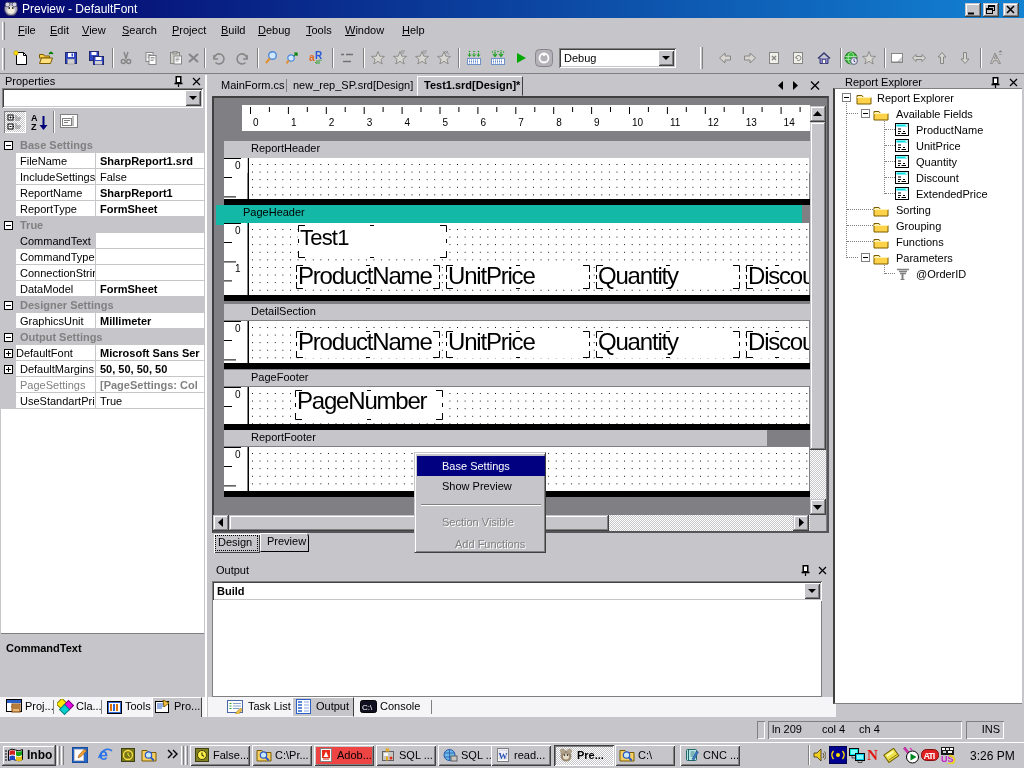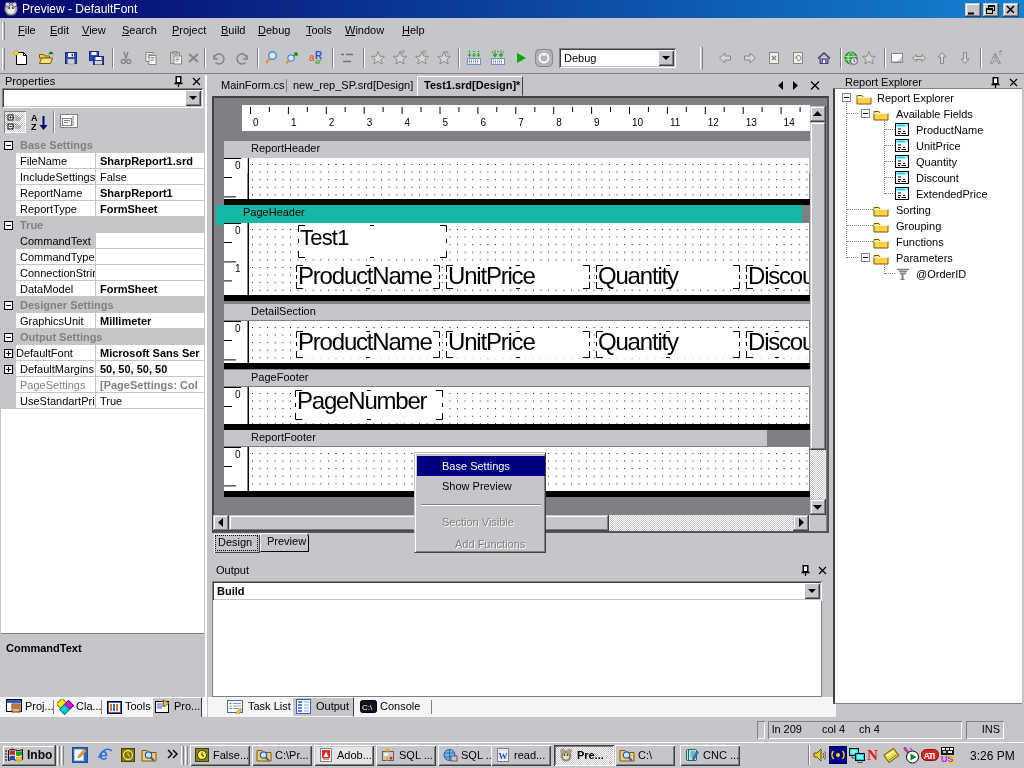--- a/index.html
+++ b/index.html
@@ -853,21 +853,21 @@
       <span class="abs" style="left:23px;top:4px;font-weight:normal">False...</span>
     </div>
     <div class="abs" style="left:252px;top:3px;width:60px;height:21px;box-shadow:inset 1px 1px 0 #fff,inset -1px -1px 0 #404040,inset 2px 2px 0 #c6c5ca,inset -2px -2px 0 #808080;background:#c6c5ca;overflow:hidden">
       <svg class="abs" style="left:4px;top:2px" width="16" height="16">
         <path d="M1 3.5 h5 l1.5 2 H15 V14 H1 z" fill="#f7d064" stroke="#7a5c00"></path>
         <circle cx="7.5" cy="8" r="3.2" fill="#c8e8f8" stroke="#2858c8" stroke-width="1.2"></circle>
         <path d="M9.8 10.5 l3 3" stroke="#2858c8" stroke-width="1.8"></path>
       </svg>
       <span class="abs" style="left:23px;top:4px;font-weight:normal">C:\Pr...</span>
     </div>
-    <div class="abs" style="left:314px;top:3px;width:60px;height:21px;box-shadow:inset 1px 1px 0 #fff,inset -1px -1px 0 #404040,inset 2px 2px 0 #c6c5ca,inset -2px -2px 0 #808080;background:#e5e5e5;overflow:hidden">
+    <div class="abs" style="left:314px;top:3px;width:60px;height:21px;box-shadow:inset 1px 1px 0 #fff,inset -1px -1px 0 #404040,inset 2px 2px 0 #c6c5ca,inset -2px -2px 0 #808080;background:#ef4444;overflow:hidden">
       <svg class="abs" style="left:4px;top:2px" width="16" height="16">
         <rect x="2.5" y="1.5" width="11" height="13" fill="#fff" stroke="#808080"></rect>
         <rect x="4" y="3" width="8" height="8" fill="#e82818"></rect>
         <path d="M8 4.5 L10.5 10 h-5 z" fill="#fff"></path>
         <path d="M5 12 h6" stroke="#c02010"></path>
       </svg>
       <span class="abs" style="left:23px;top:4px;font-weight:normal">Adob...</span>
     </div>
     <div class="abs" style="left:376px;top:3px;width:60px;height:21px;box-shadow:inset 1px 1px 0 #fff,inset -1px -1px 0 #404040,inset 2px 2px 0 #c6c5ca,inset -2px -2px 0 #808080;background:#c6c5ca;overflow:hidden">
       <svg class="abs" style="left:4px;top:2px" width="16" height="16">

